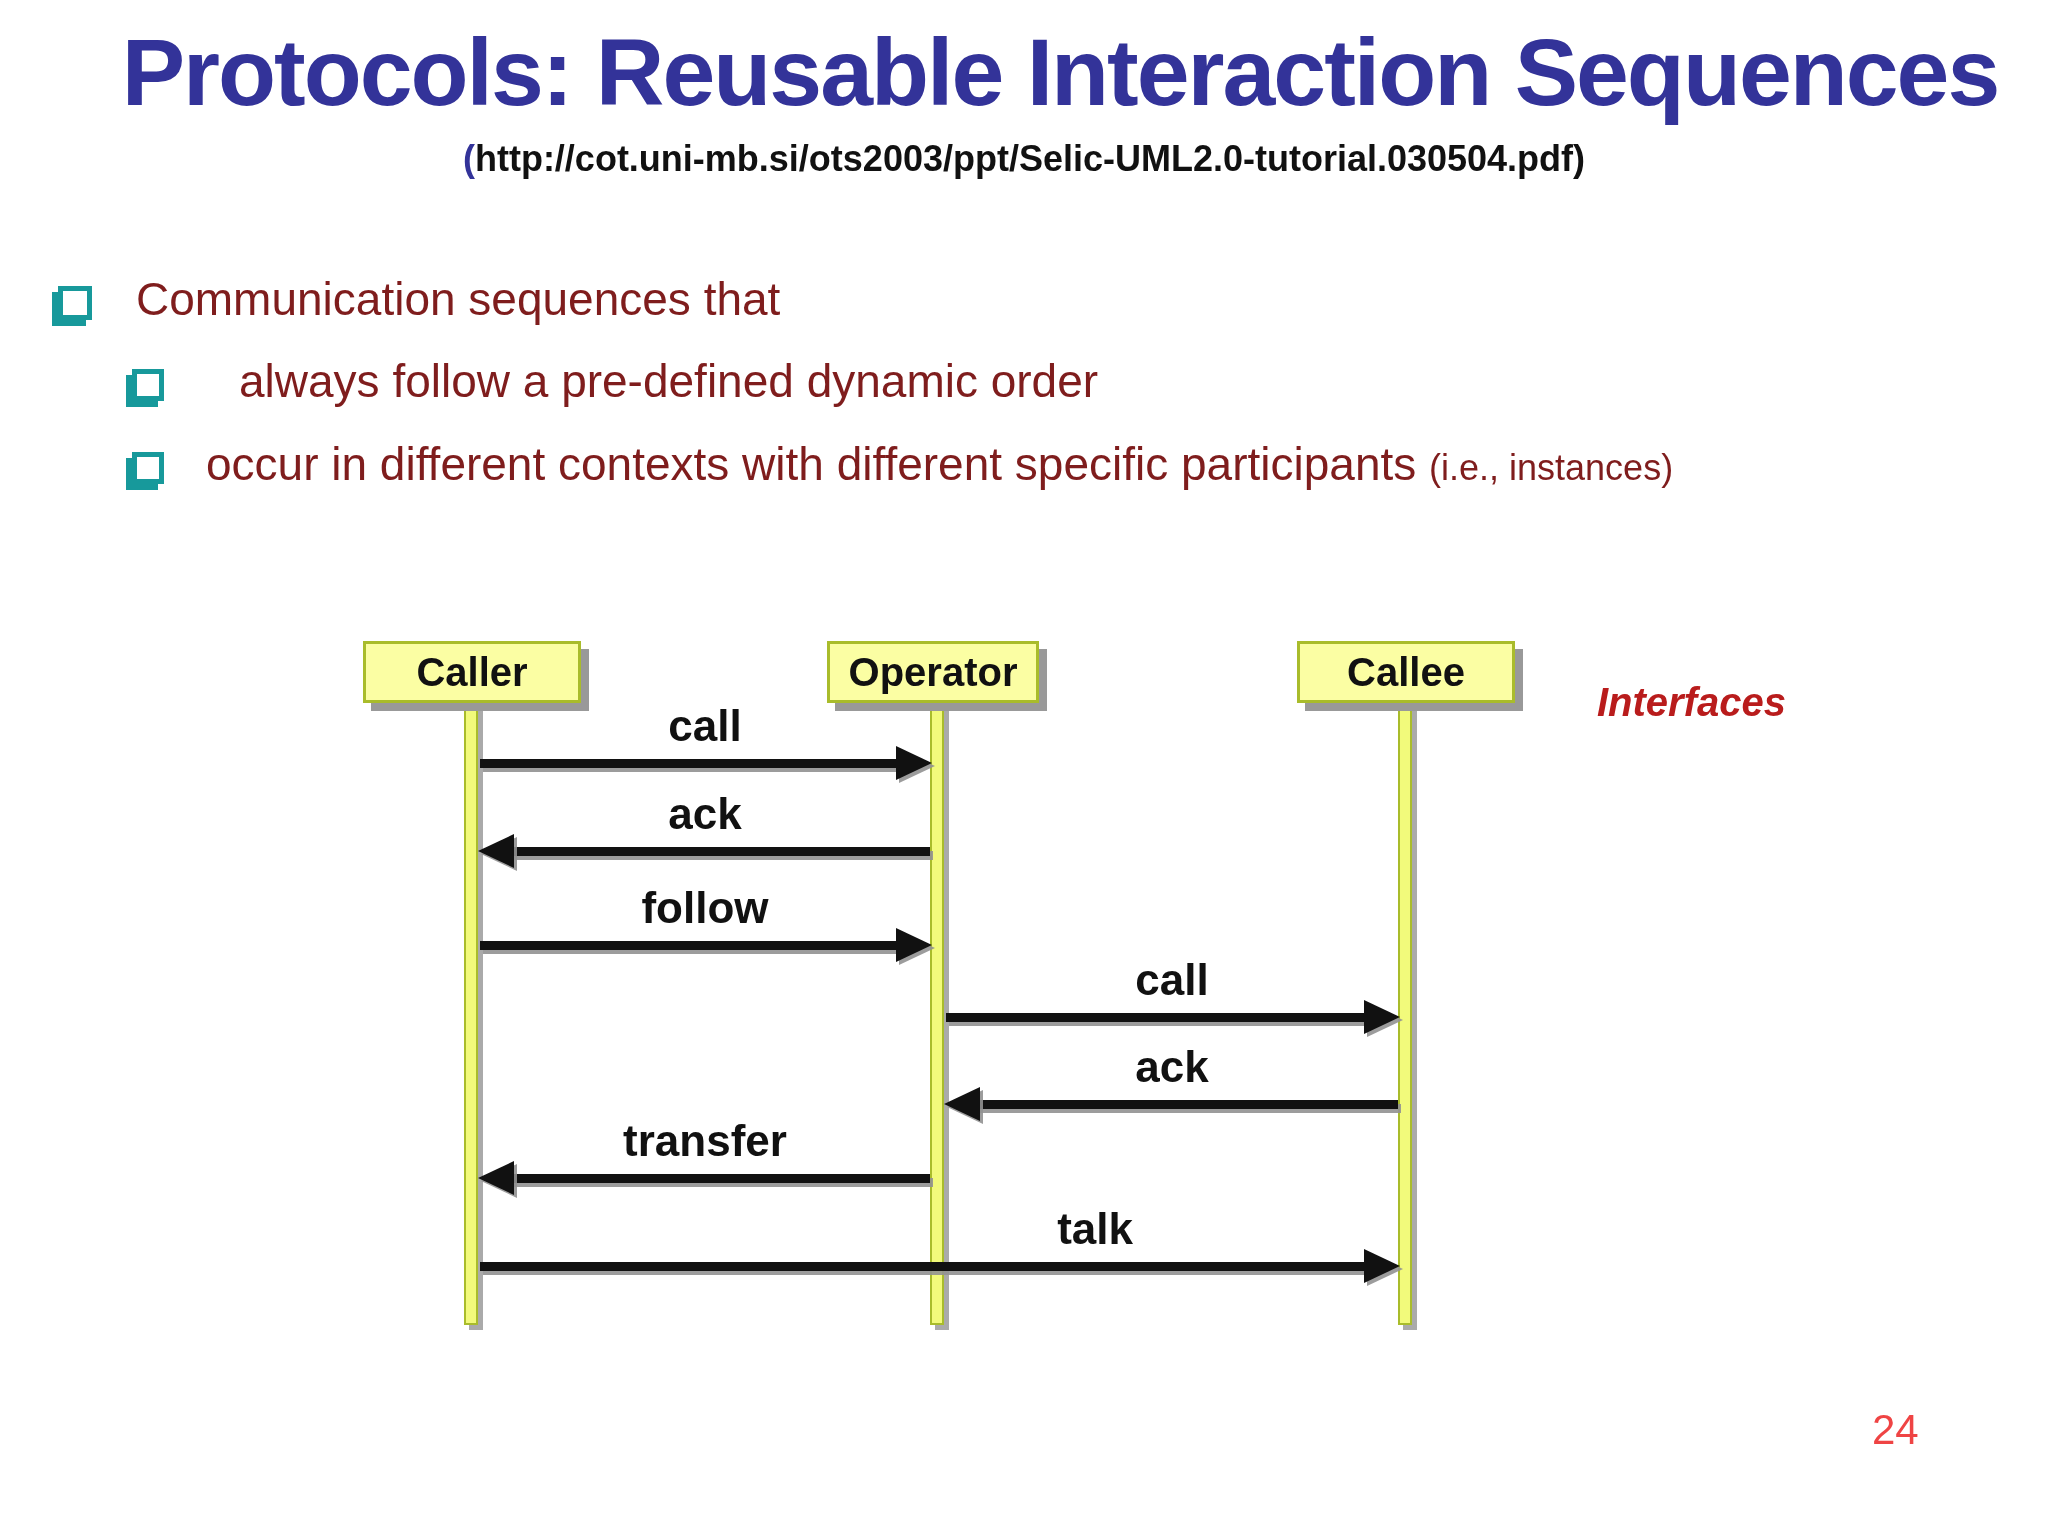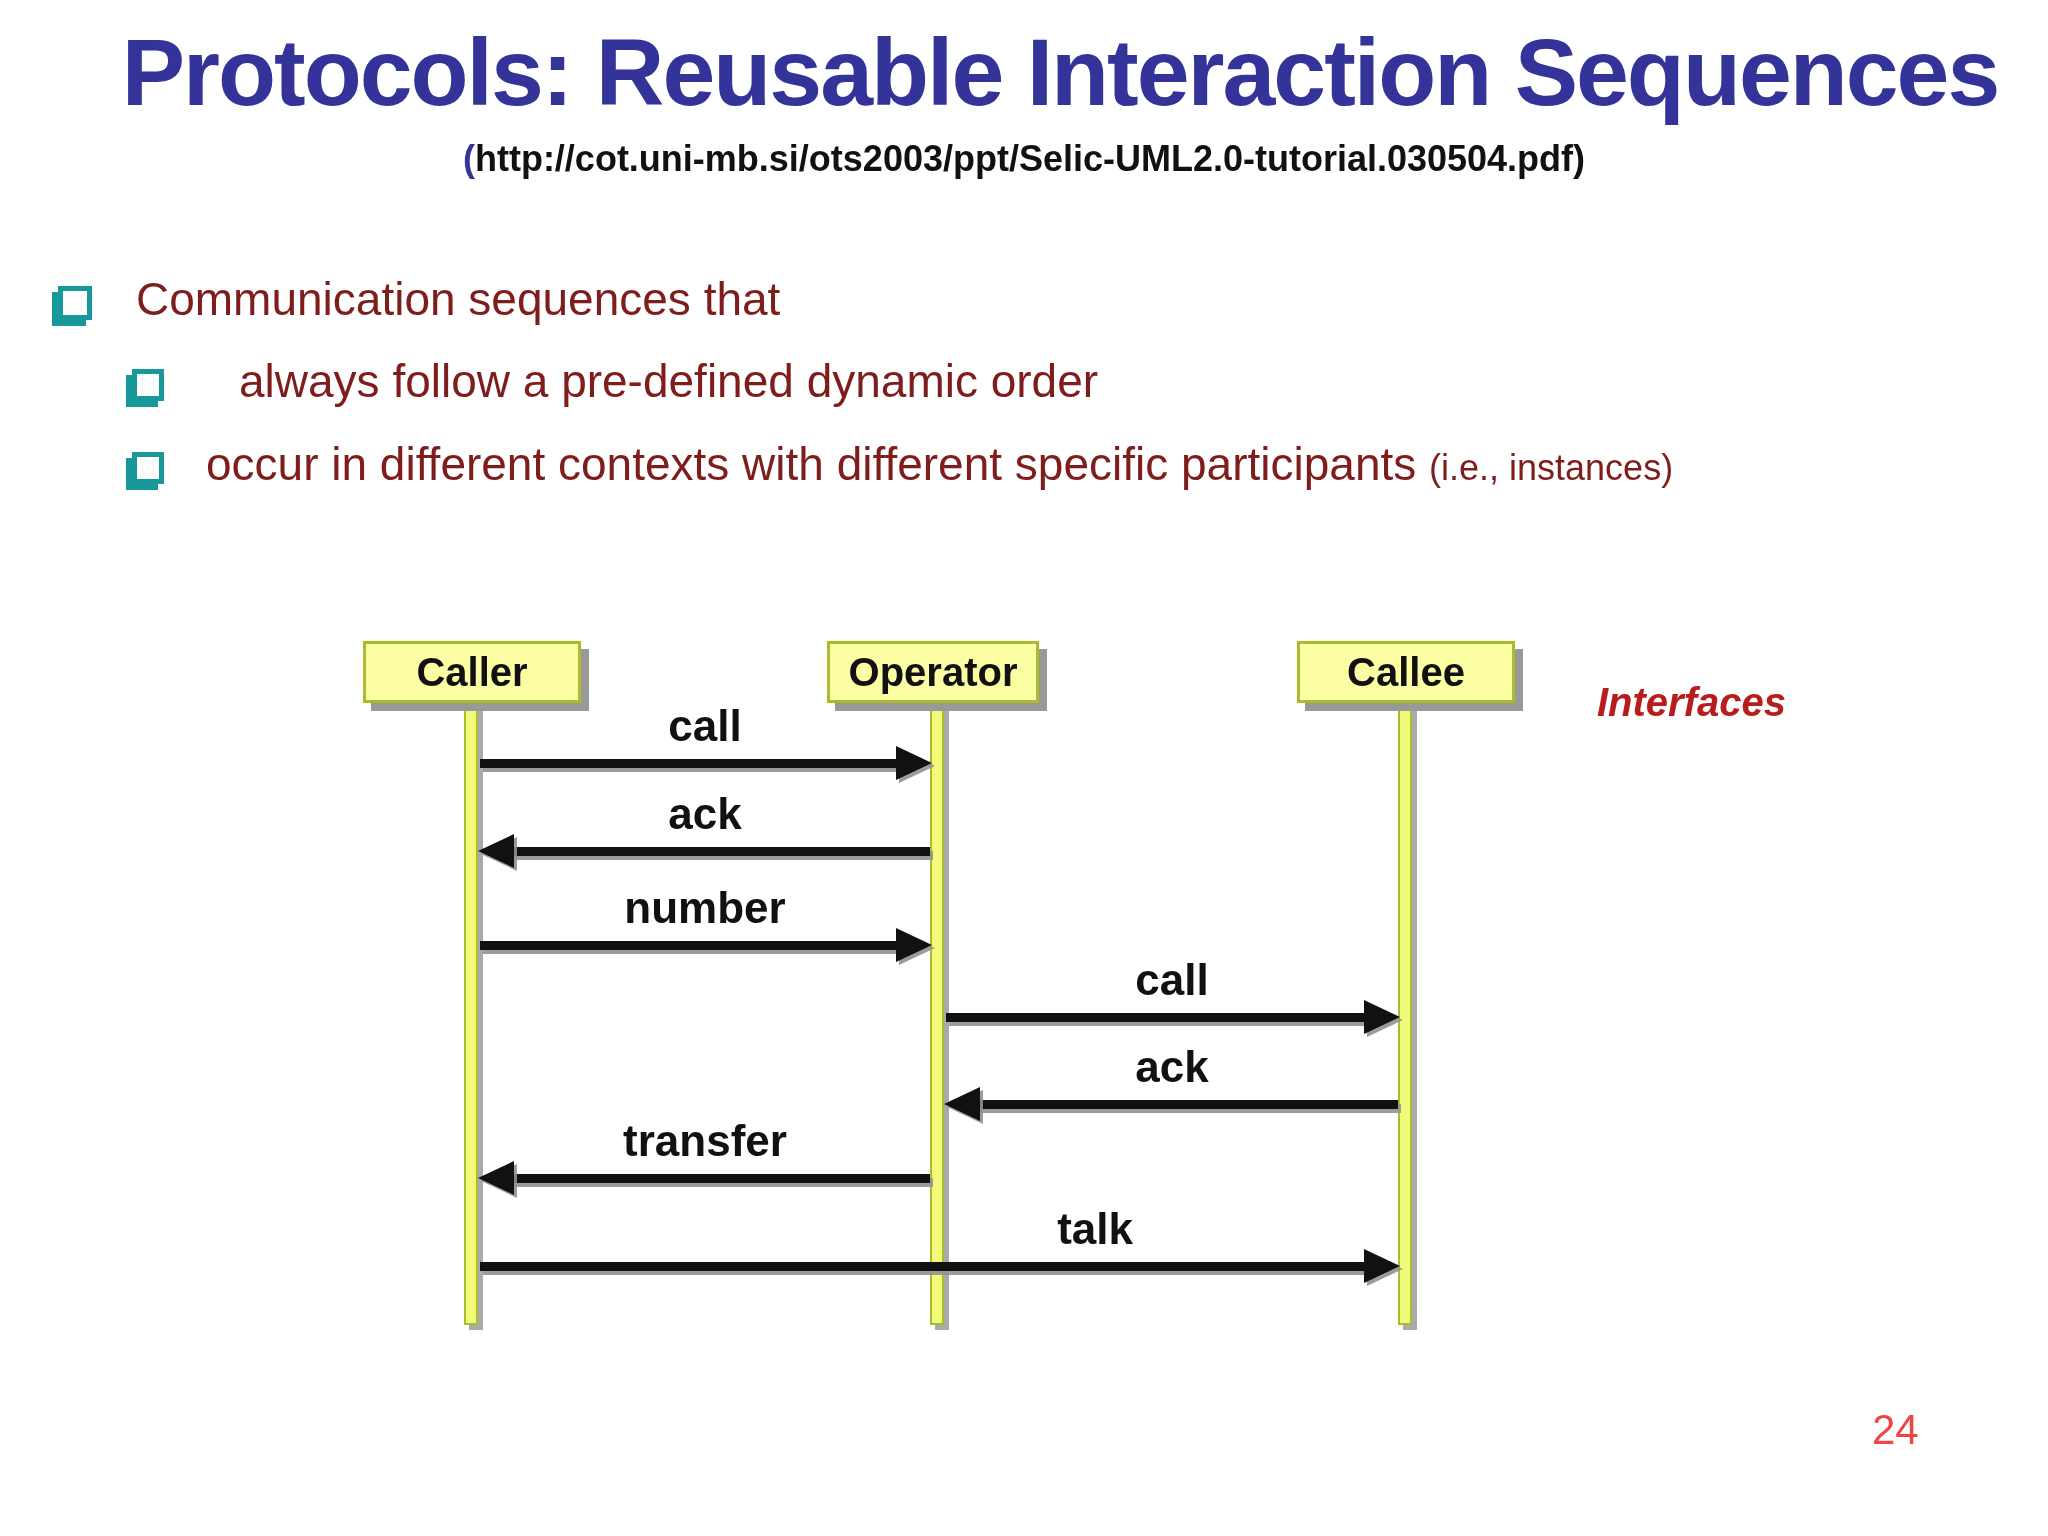--- a/index.html
+++ b/index.html
@@ -166,21 +166,21 @@
     <div class="head"></div>
   </div>
 
   <div class="msg left msg2">
     <span class="lbl">ack</span>
     <div class="line"></div>
     <div class="head"></div>
   </div>
 
   <div class="msg right msg3">
-    <span class="lbl">number</span>
+    <span class="lbl">follow</span>
     <div class="line"></div>
     <div class="head"></div>
   </div>
 
   <div class="msg right msg4">
     <span class="lbl">call</span>
     <div class="line"></div>
     <div class="head"></div>
   </div>
 

